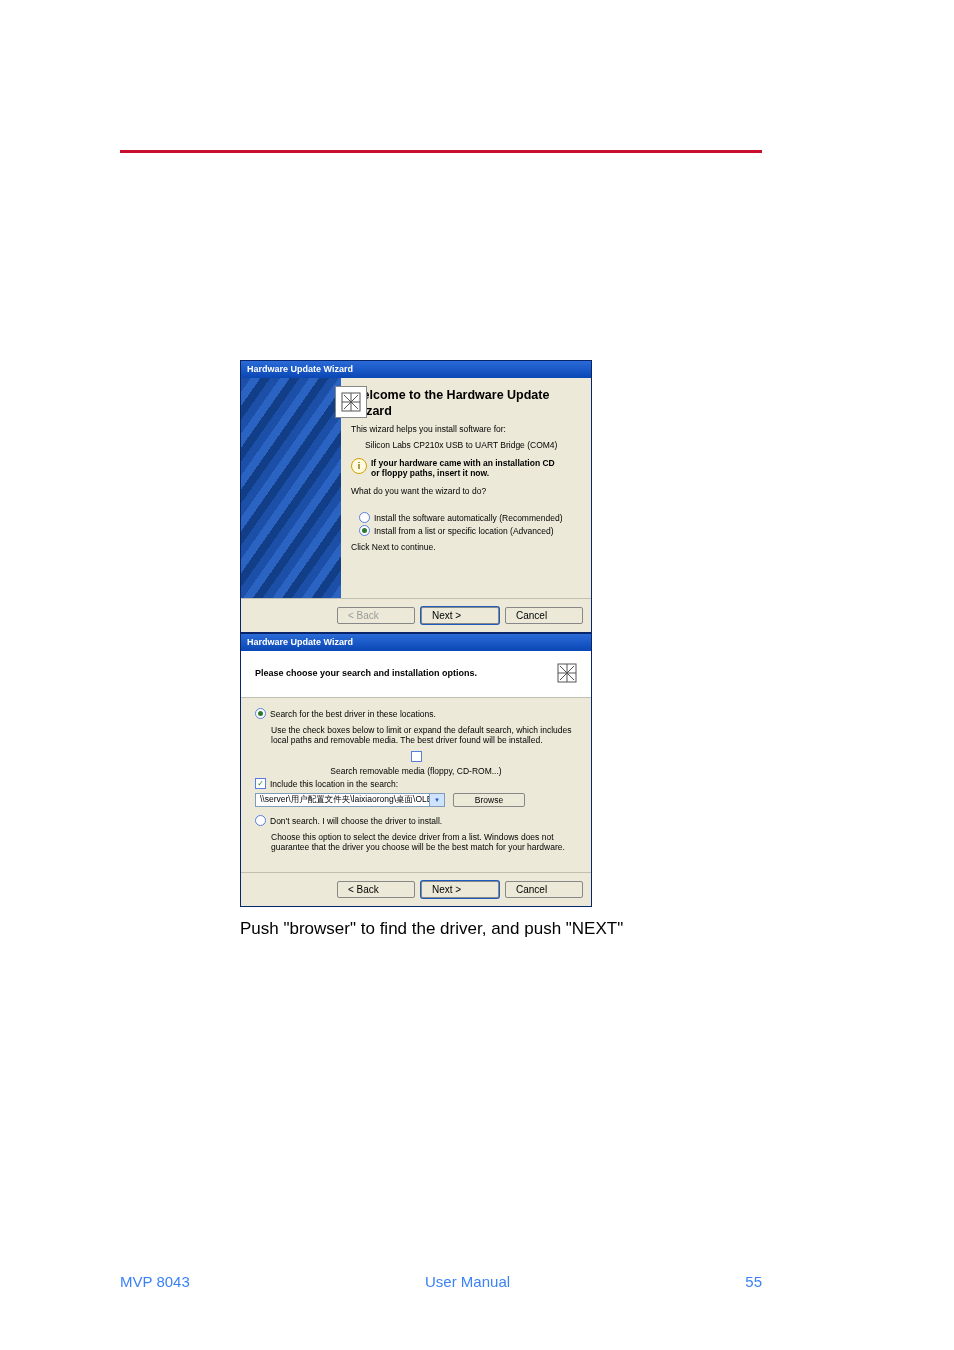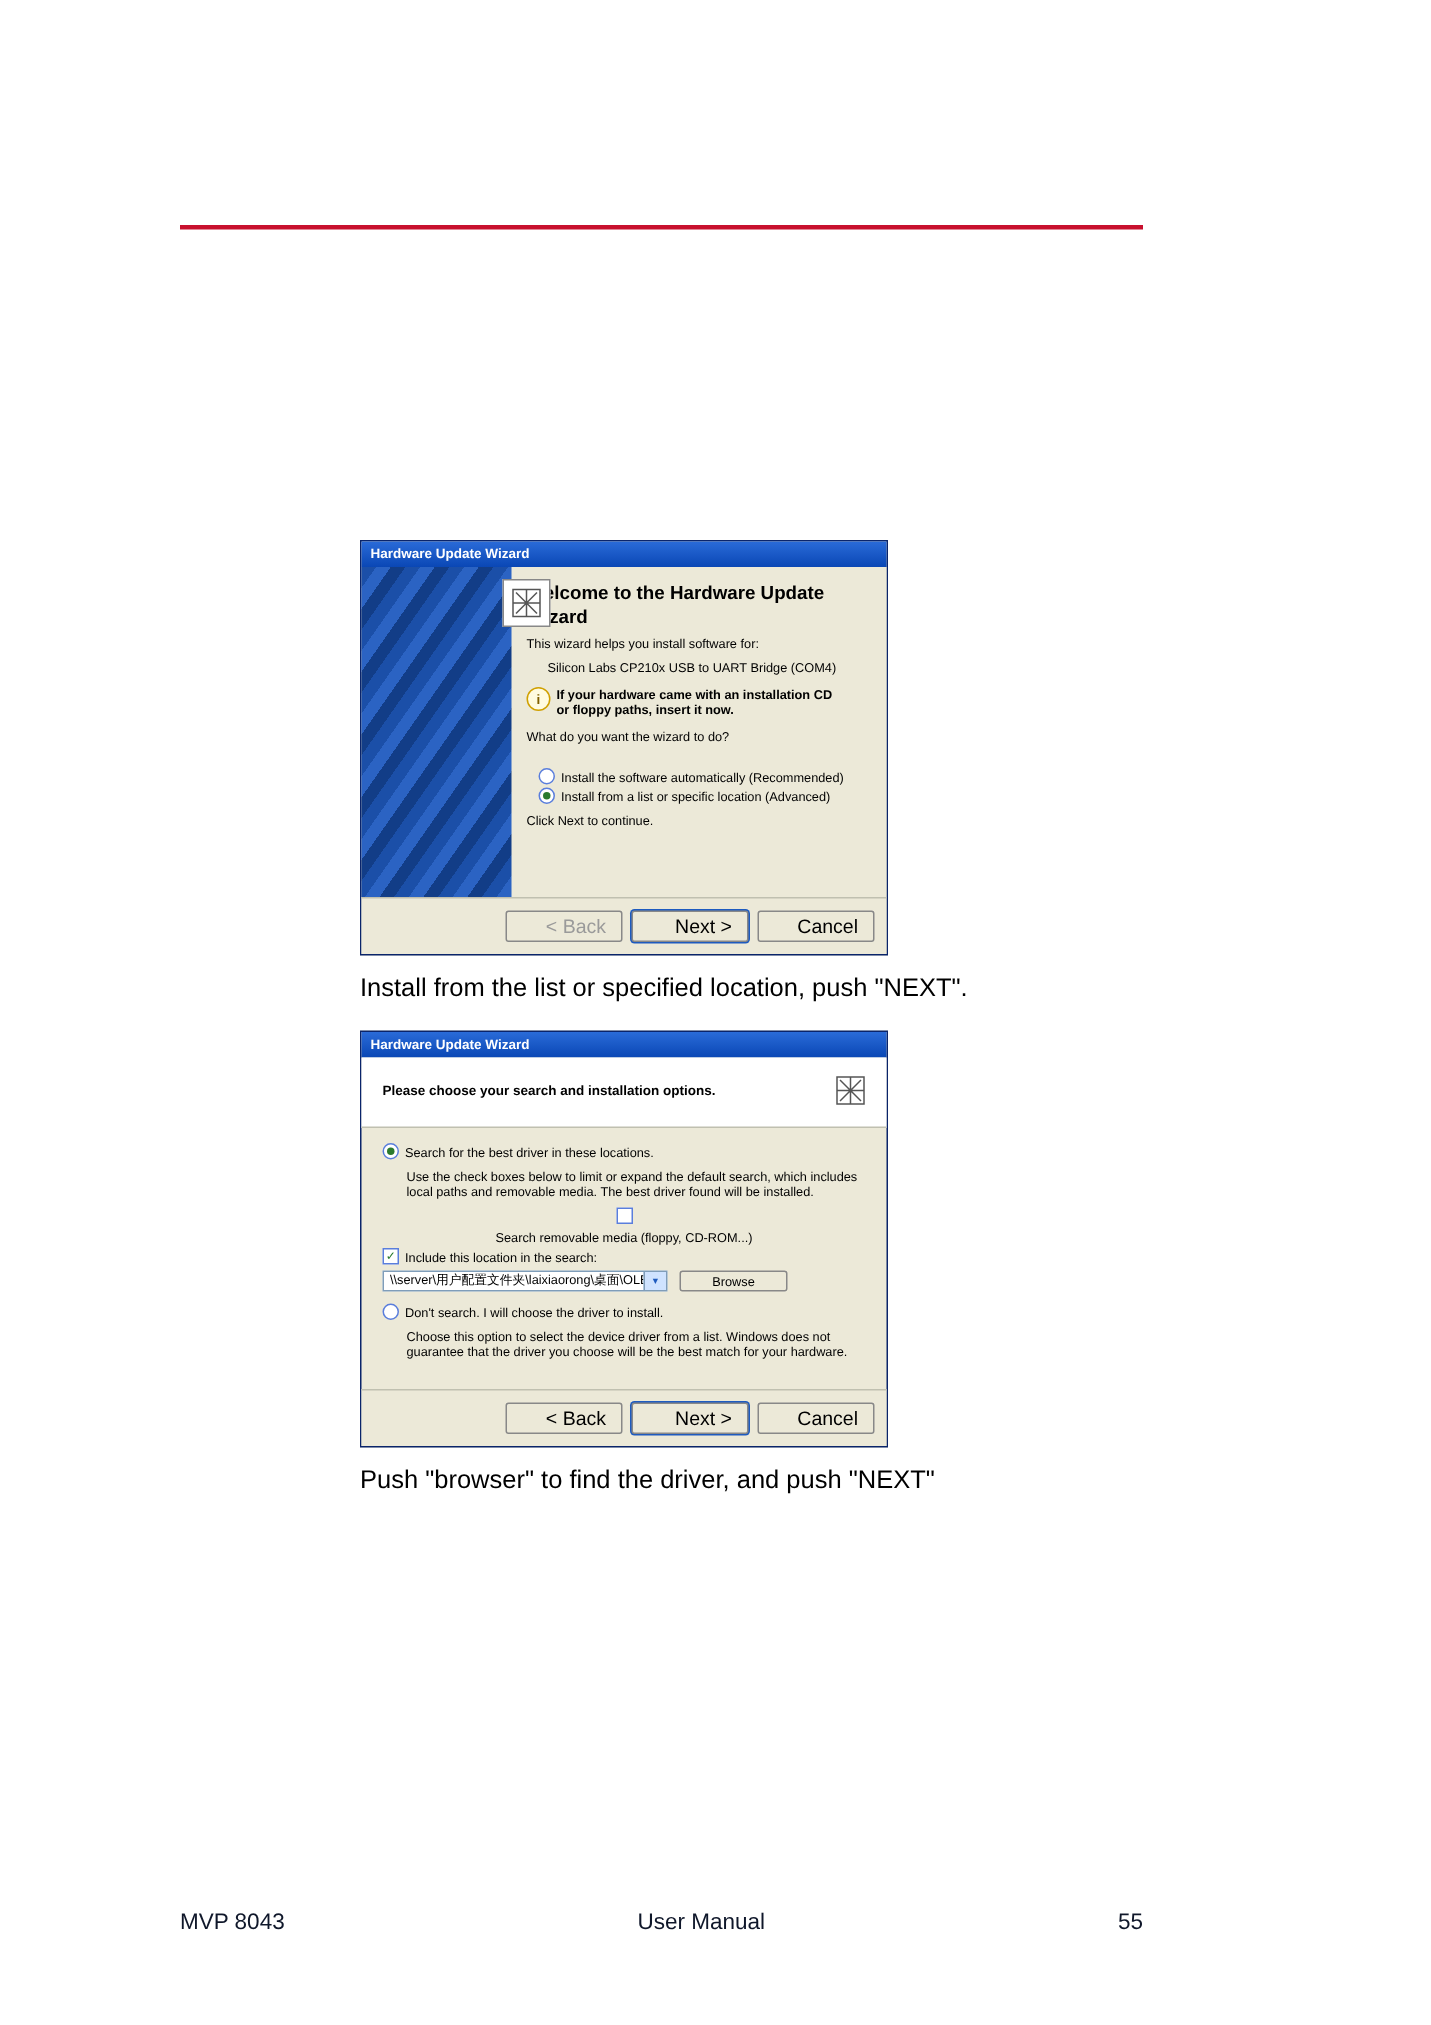--- a/index.html
+++ b/index.html
@@ -37,21 +37,21 @@
     margin: 12px 0 18px 0;
   }
   .footer {
     position: absolute;
     left: 120px;
     right: 120px;
     bottom: 60px;
     display: flex;
     justify-content: space-between;
     font-size: 15px;
-    color: #0f172a;
+    color: #3b82f6;
   }
   
   .wizard {
     width: 350px;
     border: 1px solid #0a246a;
     background: #ece9d8;
     font-family: Tahoma, Arial, sans-serif;
     font-size: 8.5px;
     color: #000;
   }
@@ -131,25 +131,25 @@
     display: flex;
     justify-content: flex-end;
     gap: 6px;
     padding: 8px;
     border-top: 1px solid #c0c0b0;
     background: #ece9d8;
   }
   .btn {
     min-width: 56px;
     padding: 2px 10px;
-    font-size: 13px;
+    font-size: 10px;
     background: #ece9d8;
     border: 1px solid #888;
     border-radius: 2px;
-    text-align: right;
+    text-align: left;
   }
   .btn.primary {
     box-shadow: 0 0 0 1px #1e5bbf;
   }
   .btn.disabled { color: #9a9a9a; }
   
   .wiz2-header {
     background: #fff;
     padding: 8px 10px 10px 14px;
     border-bottom: 1px solid #c0c0b0;
@@ -236,21 +236,20 @@
           <div class="wiz-p">Click Next to continue.</div>
         </div>
       </div>
       <div class="btn-row">
         <div class="btn disabled">&lt; Back</div>
         <div class="btn primary">Next &gt;</div>
         <div class="btn">Cancel</div>
       </div>
     </div>
 
-    <div class="caption">Install from the list or specified location, push "NEXT".</div>
 
     <div class="wizard">
       <div class="titlebar">
         <span>Hardware Update Wizard</span>
       </div>
 
       <div class="wiz2-header">
         <span class="txt">Please choose your search and installation options.</span>
         <span class="chip2">
           <svg viewBox="0 0 28 28">

